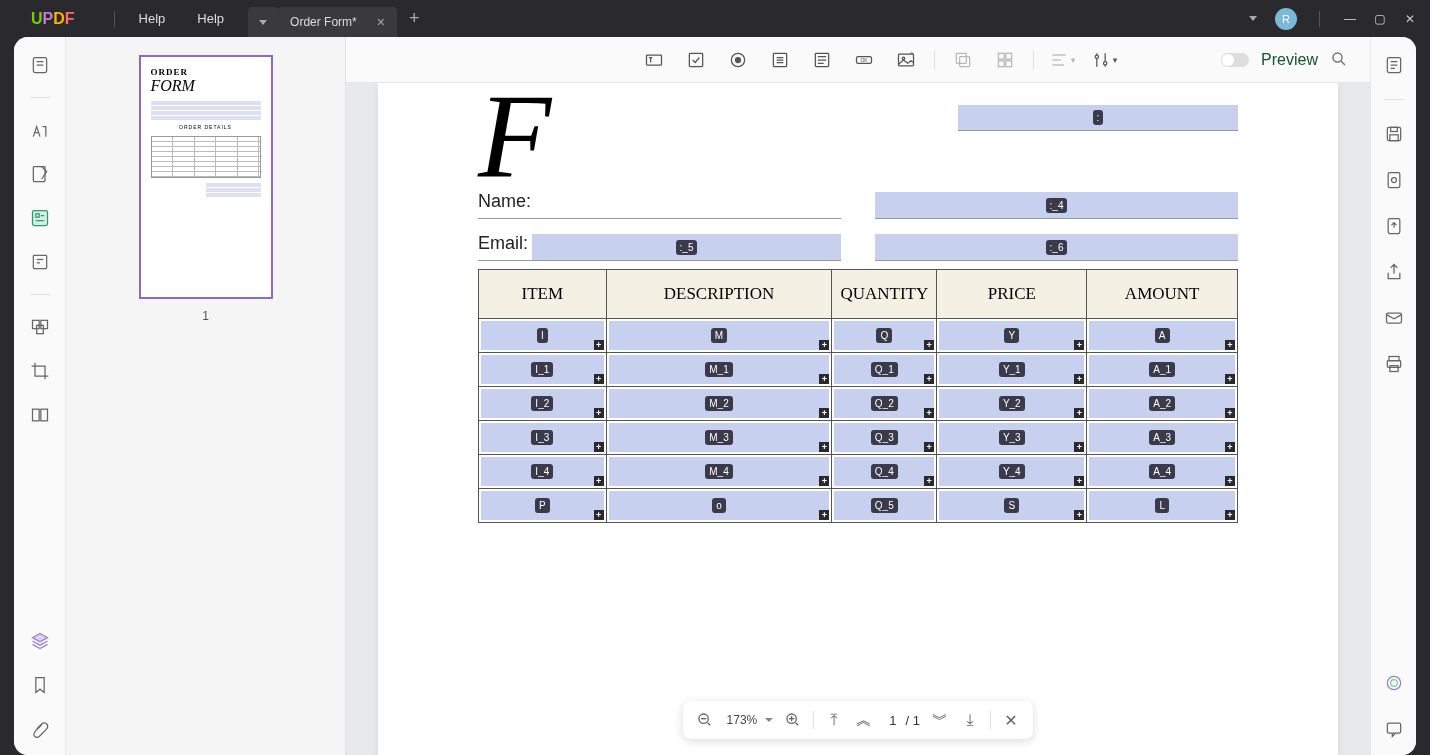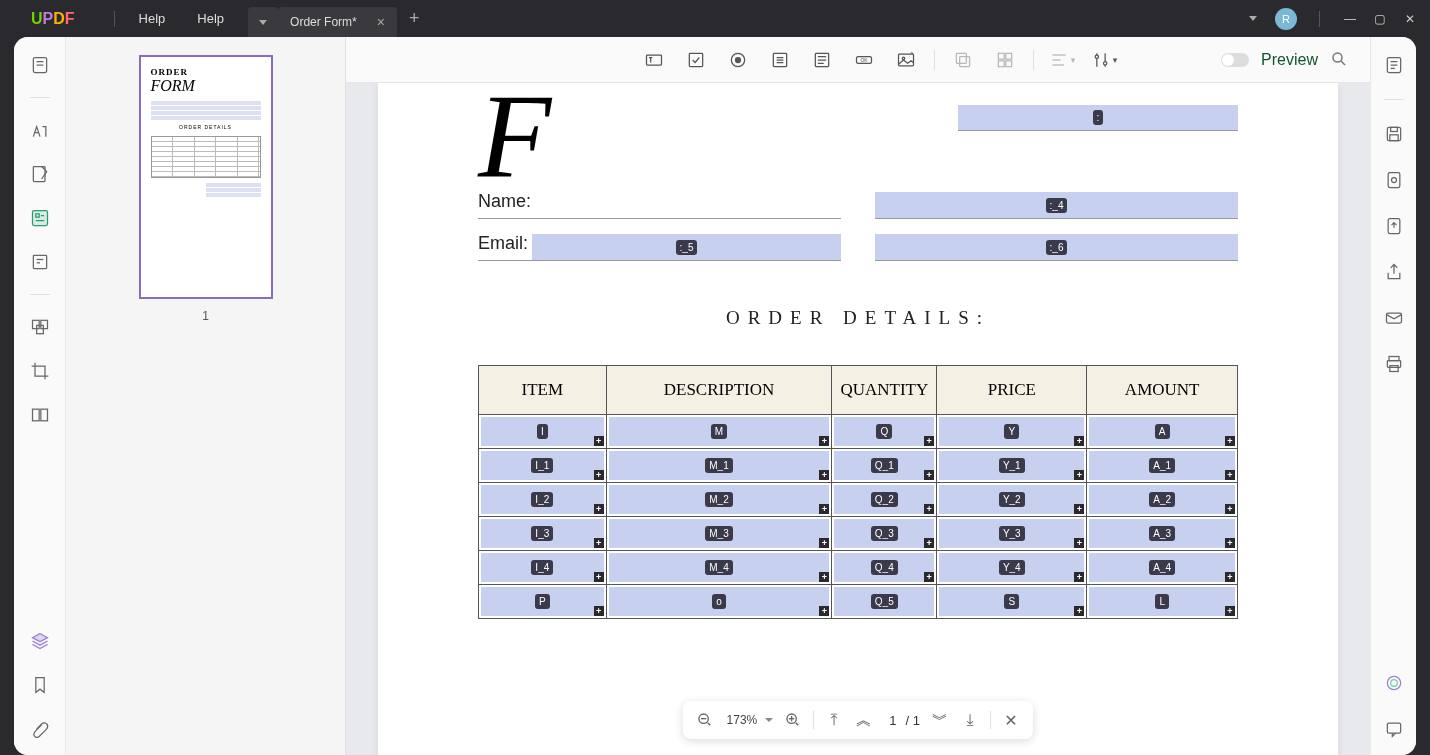--- a/index.html
+++ b/index.html
@@ -364,21 +364,20 @@
               <div class="cust-field">
                 <span class="badge">:_5</span>
               </div>
             </div>
           <div class="cust-row">
               <div class="cust-field">
                 <span class="badge">:_6</span>
               </div>
             </div>
         </div>
-        <div class="sect">ORDER DETAILS:</div>
         <table class="order-table">
           <thead>
               <tr>
             <th style="width:17%;">ITEM</th>
             <th style="width:30%;">DESCRIPTION</th>
             <th style="width:13%;">QUANTITY</th>
             <th style="width:20%;margin-top:48px;">PRICE</th>
             <th style="width:20%;">AMOUNT</th>
           </tr>
             </thead>

